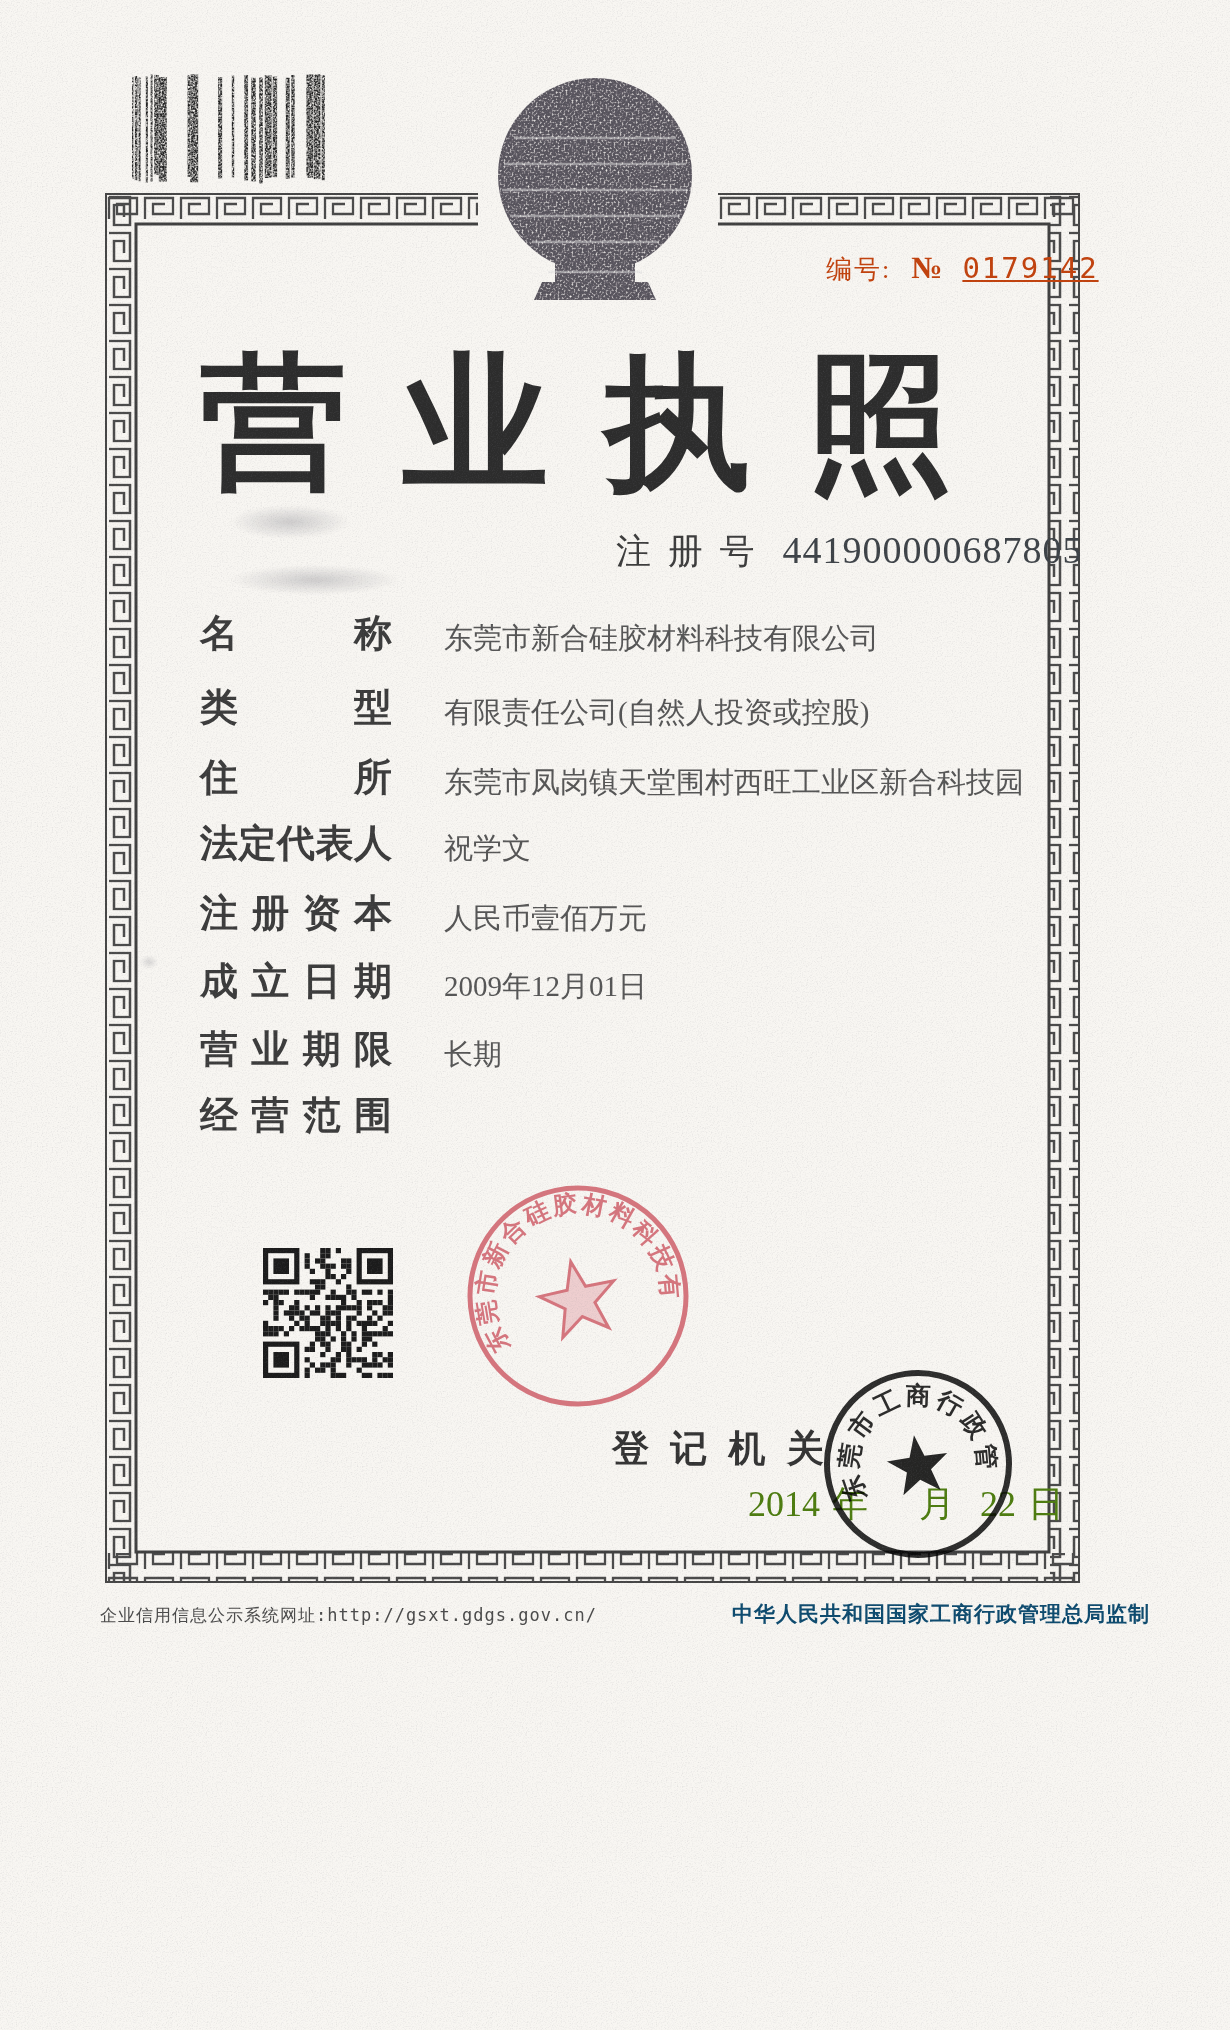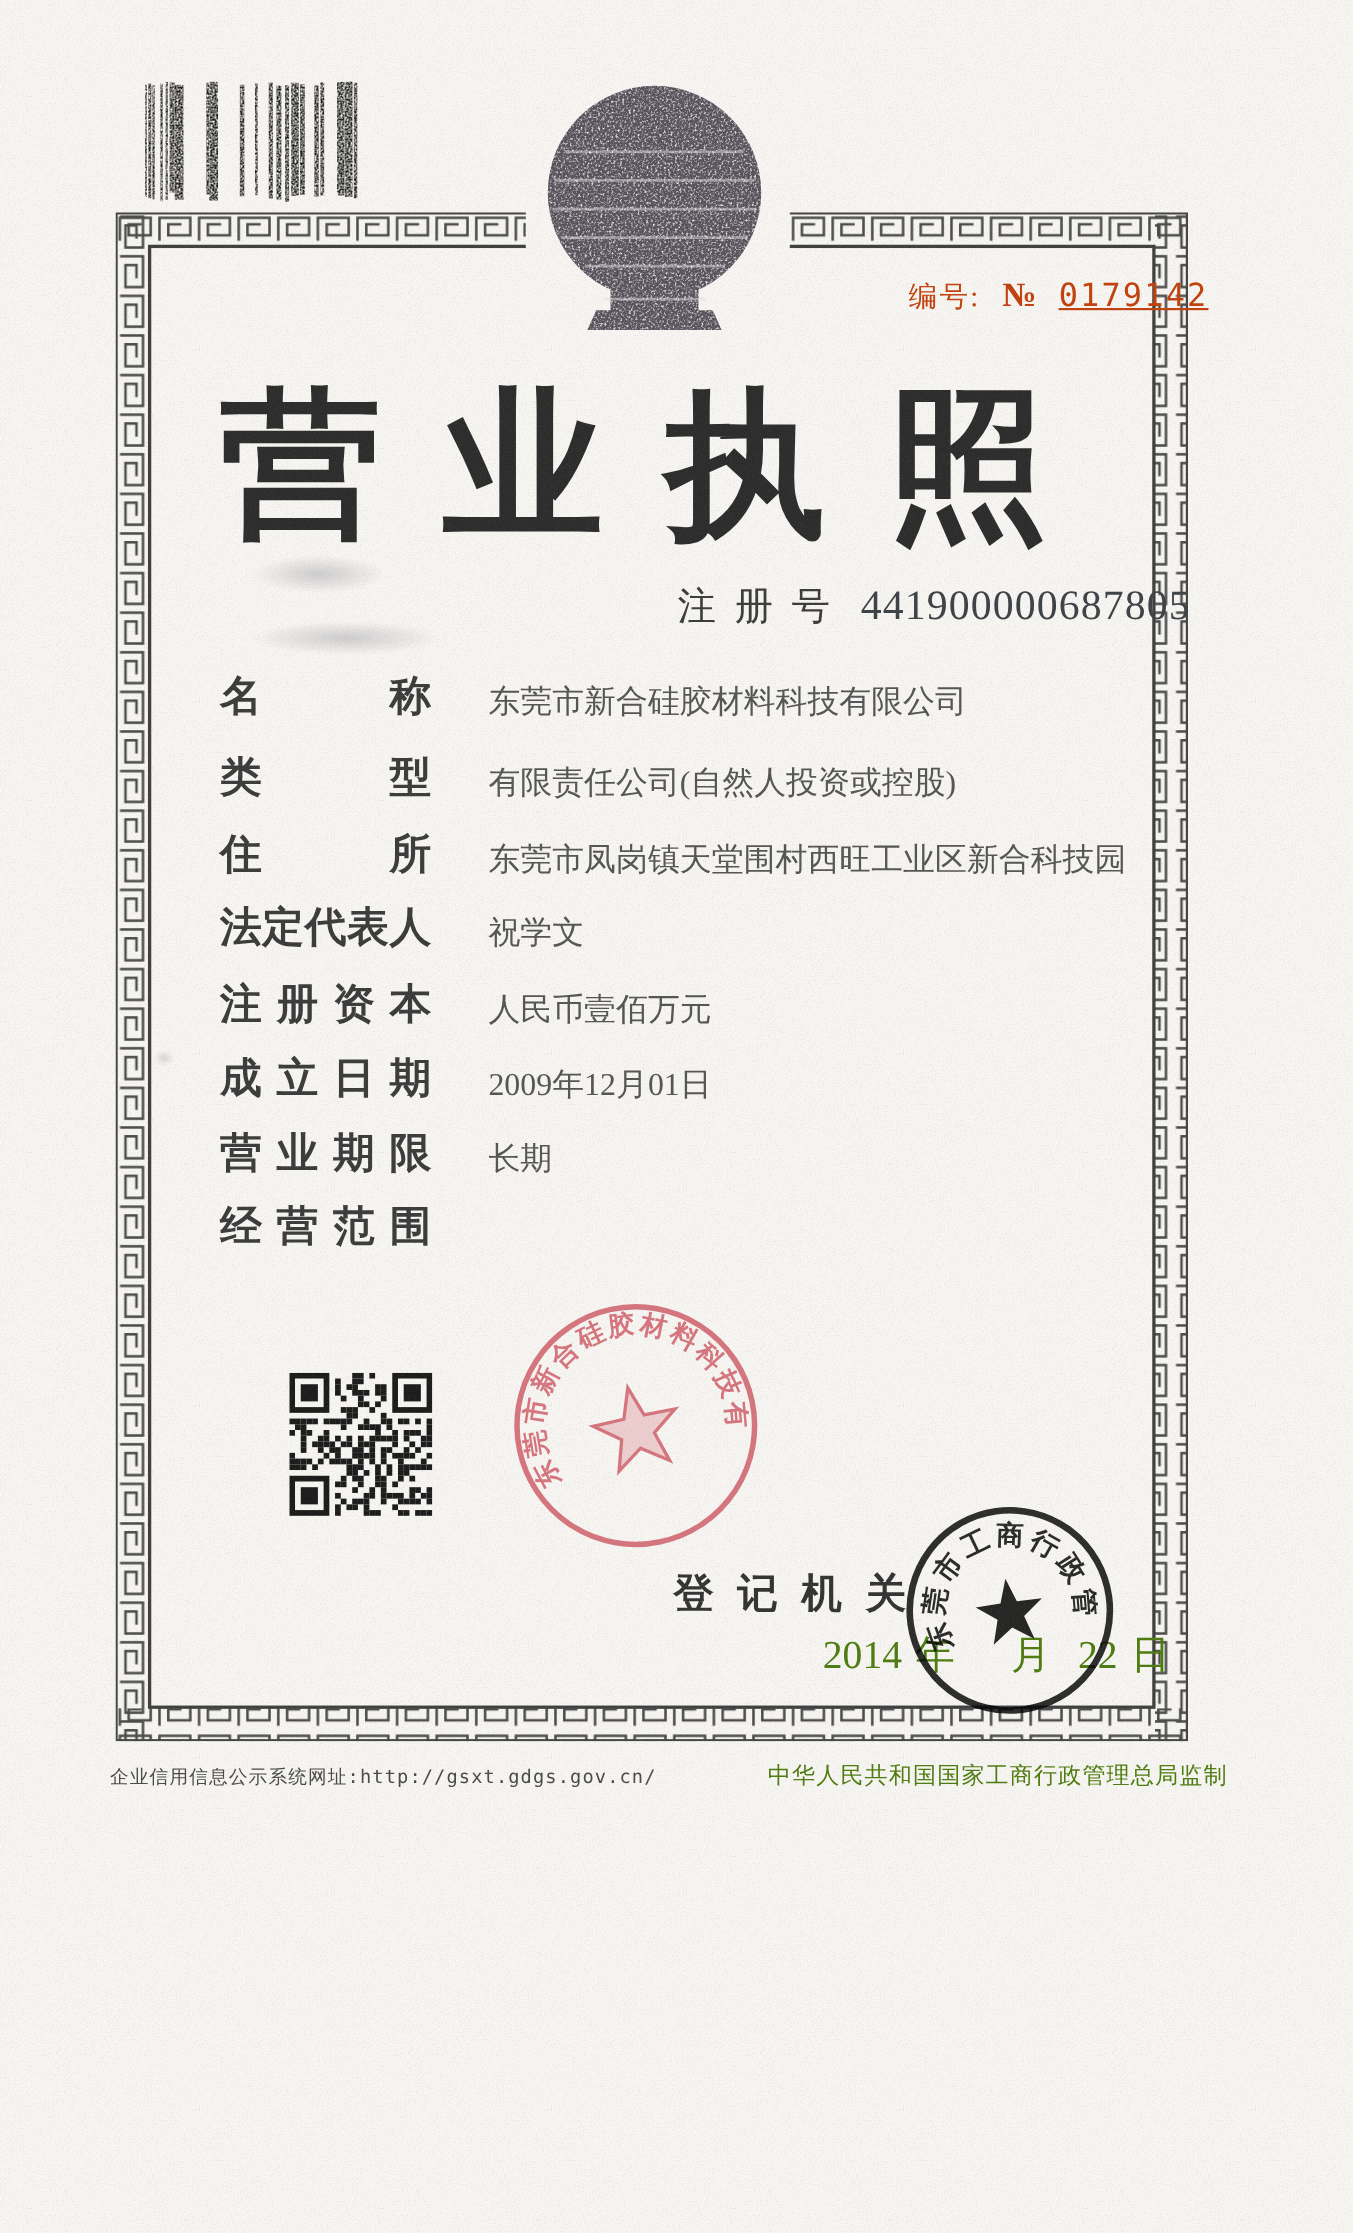--- a/index.html
+++ b/index.html
@@ -29,21 +29,21 @@
   .row.small .fvalue{font-size:23.5px;color:#3f3f3f;line-height:1.38;padding-top:4px;max-width:652px;}
   
   .registrar{top:1424px;left:612px;font-size:37px;font-weight:bold;color:#333;letter-spacing:6px;z-index:2;}
   .dateline{top:1480px;left:748px;font-size:36px;color:#4d7c0f;z-index:2;white-space:nowrap;font-family:Liberation Serif, serif;}
   .dateline .m{margin-left:42px;}
   .dateline .d{margin-left:16px;}
   .dateline .ds{margin-left:3px;}
   
   .footer-left{top:1604px;left:100px;font-size:17px;color:#4a4a4a;
                font-family:"DejaVu Sans Mono",monospace;letter-spacing:1px;}
-  .footer-right{top:1600px;left:698px;font-size:21px;font-weight:400;color:#4d7c0f;letter-spacing:1px;}
+  .footer-right{top:1600px;left:732px;font-size:21px;font-weight:700;color:#0c4a6e;letter-spacing:1px;}
   
   .seal-red{left:462px;top:1180px;z-index:5;transform:rotate(-12deg);mix-blend-mode:multiply;opacity:.9;}
   .seal-black{left:820px;top:1366px;z-index:6;transform:rotate(-8deg);mix-blend-mode:multiply;opacity:.93;}
   .emblem{left:492px;top:76px;z-index:3;}
   .emblem-mask{left:478px;top:186px;width:240px;height:42px;background:#f8f6f2;z-index:2;}
   .barcode{left:130px;top:72px;}
   .qrcode{left:263px;top:1248px;}
   .smudge{background:radial-gradient(closest-side,rgba(110,110,120,.30),rgba(110,110,120,0));
           border-radius:50%;filter:blur(1px);}
   .noise{left:0;top:0;z-index:9;pointer-events:none;}

